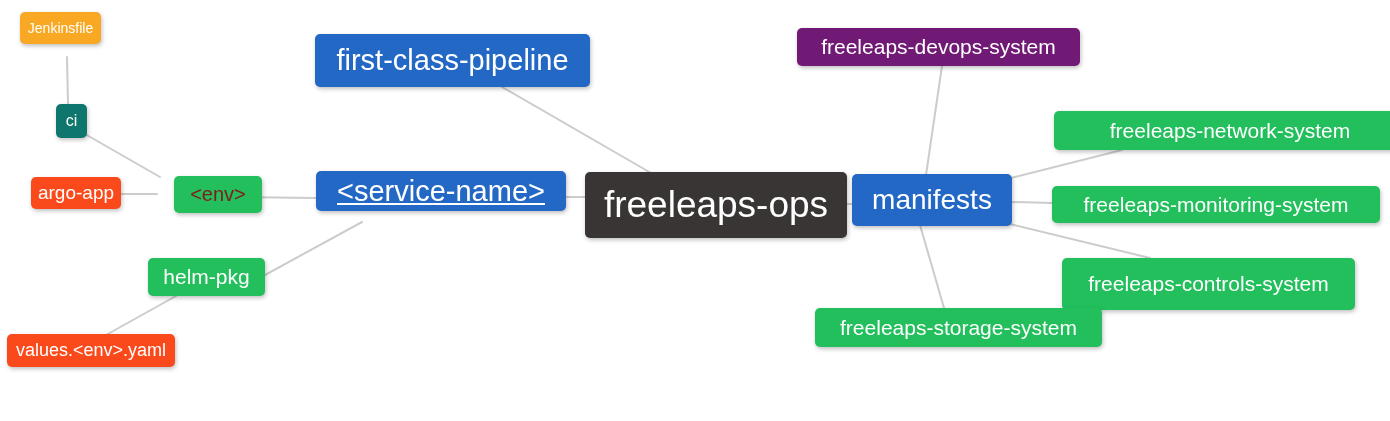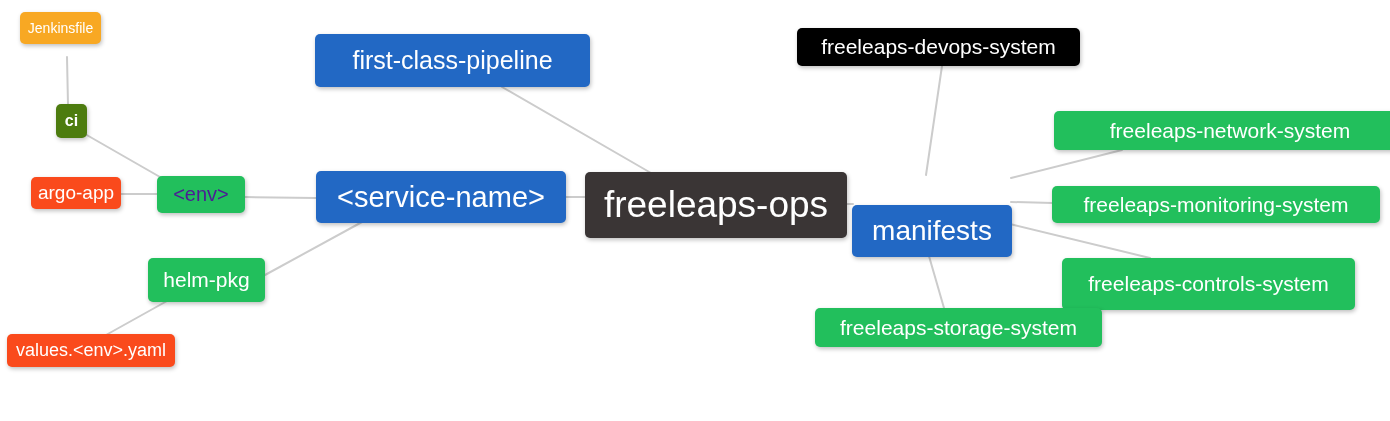--- a/index.html
+++ b/index.html
@@ -34,25 +34,25 @@
     justify-content: center;
     color: #ffffff;
     border-radius: 5px;
     box-shadow: 1px 2px 4px rgba(0,0,0,0.25);
     white-space: nowrap;
     box-sizing: border-box;
     cursor: default;
   }
   
   #n-root                 { left:585px;  top:172px; width:262px; height:66px; font-size:37px; }
-  #n-first-class-pipeline { left:315px;  top:34px;  width:275px; height:53px; font-size:25px; }
-  #n-service-name         { left:316px;  top:171px; width:250px; height:52px; font-size:29px; }
+  #n-first-class-pipeline { left:315px;  top:34px;  width:275px; height:53px; font-size:29px; }
+  #n-service-name         { left:316px;  top:171px; width:250px; height:40px; font-size:29px;text-decoration:underline; }
   #n-manifests            { left:852px;  top:174px; width:160px; height:52px; font-size:28px; }
   #n-env                  { left:157px;  top:176px; width:88px;  height:37px; font-size:20px; }
-  #n-helm-pkg             { left:148px;  top:258px; width:117px; height:44px; font-size:21px; }
+  #n-helm-pkg             { left:148px;  top:258px; width:117px; height:38px; font-size:21px; }
   #n-devops-system        { left:797px;  top:28px;  width:283px; height:38px; font-size:21px; }
   #n-network-system       { left:1054px; top:111px; width:352px; height:39px; font-size:21px; }
   #n-monitoring-system    { left:1052px; top:186px; width:328px; height:37px; font-size:21px; }
   #n-controls-system      { left:1062px; top:258px; width:293px; height:52px; font-size:21px; }
   #n-storage-system       { left:815px;  top:308px; width:287px; height:39px; font-size:21px; }
   #n-ci                   { left:56px;   top:104px; width:31px;  height:34px; font-size:16px; }
   #n-argo-app             { left:31px;   top:177px; width:90px;  height:32px; font-size:19px;text-align:center; }
   #n-values-yaml          { left:7px;    top:334px; width:168px; height:33px; font-size:18px;text-align:center; }
   #n-jenkinsfile          { left:20px;   top:12px;  width:81px;  height:32px; font-size:14px; }
 </style>
@@ -74,26 +74,26 @@
     <line class="edge" x1="926" y1="175" x2="942" y2="66" stroke="#CCCCCC"></line>
     <line class="edge" x1="1011" y1="178" x2="1122" y2="150" stroke="#CCCCCC"></line>
     <line class="edge" x1="1011" y1="202" x2="1053" y2="203" stroke="#CCCCCC"></line>
     <line class="edge" x1="1010" y1="224" x2="1150" y2="258" stroke="#CCCCCC"></line>
     <line class="edge" x1="920" y1="225" x2="944" y2="308" stroke="#CCCCCC"></line>
   </svg>
 
   <div class="node" id="n-root" style="background: rgb(58, 53, 53); color: rgb(255, 255, 255);">freeleaps-ops</div>
   <div class="node" id="n-first-class-pipeline" style="background: rgb(34, 104, 196); color: rgb(255, 255, 255);">first-class-pipeline</div>
   <div class="node" id="n-service-name" style="background: rgb(34, 104, 196); color: rgb(255, 255, 255);">&lt;service-name&gt;</div>
-  <div class="node" id="n-manifests" style="background: rgb(34, 104, 196); color: rgb(255, 255, 255); margin-top: 31px;">manifests</div>
-  <div class="node" id="n-env" style="background: rgb(34, 191, 92); color: #4c1d95;">&lt;env&gt;</div>
+  <div class="node" id="n-manifests" style="background: rgb(34, 104, 196); color: rgb(255, 255, 255);">manifests</div>
+  <div class="node" id="n-env" style="background: rgb(34, 191, 92); color: #7f1d1d; margin-left: 17px;">&lt;env&gt;</div>
   <div class="node" id="n-helm-pkg" style="background: rgb(34, 191, 92); color: rgb(255, 255, 255);">helm-pkg</div>
-  <div class="node" id="n-devops-system" style="background: #000000; color: rgb(255, 255, 255);">freeleaps-devops-system</div>
+  <div class="node" id="n-devops-system" style="background: #701a75; color: rgb(255, 255, 255);">freeleaps-devops-system</div>
   <div class="node" id="n-network-system" style="background: rgb(34, 191, 92); color: rgb(255, 255, 255);">freeleaps-network-system</div>
   <div class="node" id="n-monitoring-system" style="background: rgb(34, 191, 92); color: rgb(255, 255, 255);">freeleaps-monitoring-system</div>
   <div class="node" id="n-controls-system" style="background: rgb(34, 191, 92); color: rgb(255, 255, 255);">freeleaps-controls-system</div>
   <div class="node" id="n-storage-system" style="background: rgb(34, 191, 92); color: rgb(255, 255, 255);">freeleaps-storage-system</div>
-  <div class="node" id="n-ci" style="background: #4d7c0f; color: rgb(255, 255, 255); font-weight: bold;">ci</div>
+  <div class="node" id="n-ci" style="background: #0f766e; color: rgb(255, 255, 255);">ci</div>
   <div class="node" id="n-argo-app" style="background: rgb(250, 74, 28); color: rgb(255, 255, 255);">argo-app</div>
   <div class="node" id="n-values-yaml" style="background: rgb(250, 74, 28); color: rgb(255, 255, 255);">values.&lt;env&gt;.yaml</div>
   <div class="node" id="n-jenkinsfile" style="background: rgb(248, 168, 35); color: rgb(255, 255, 255);">Jenkinsfile</div>
 
 </div>
 
 </body></html>

